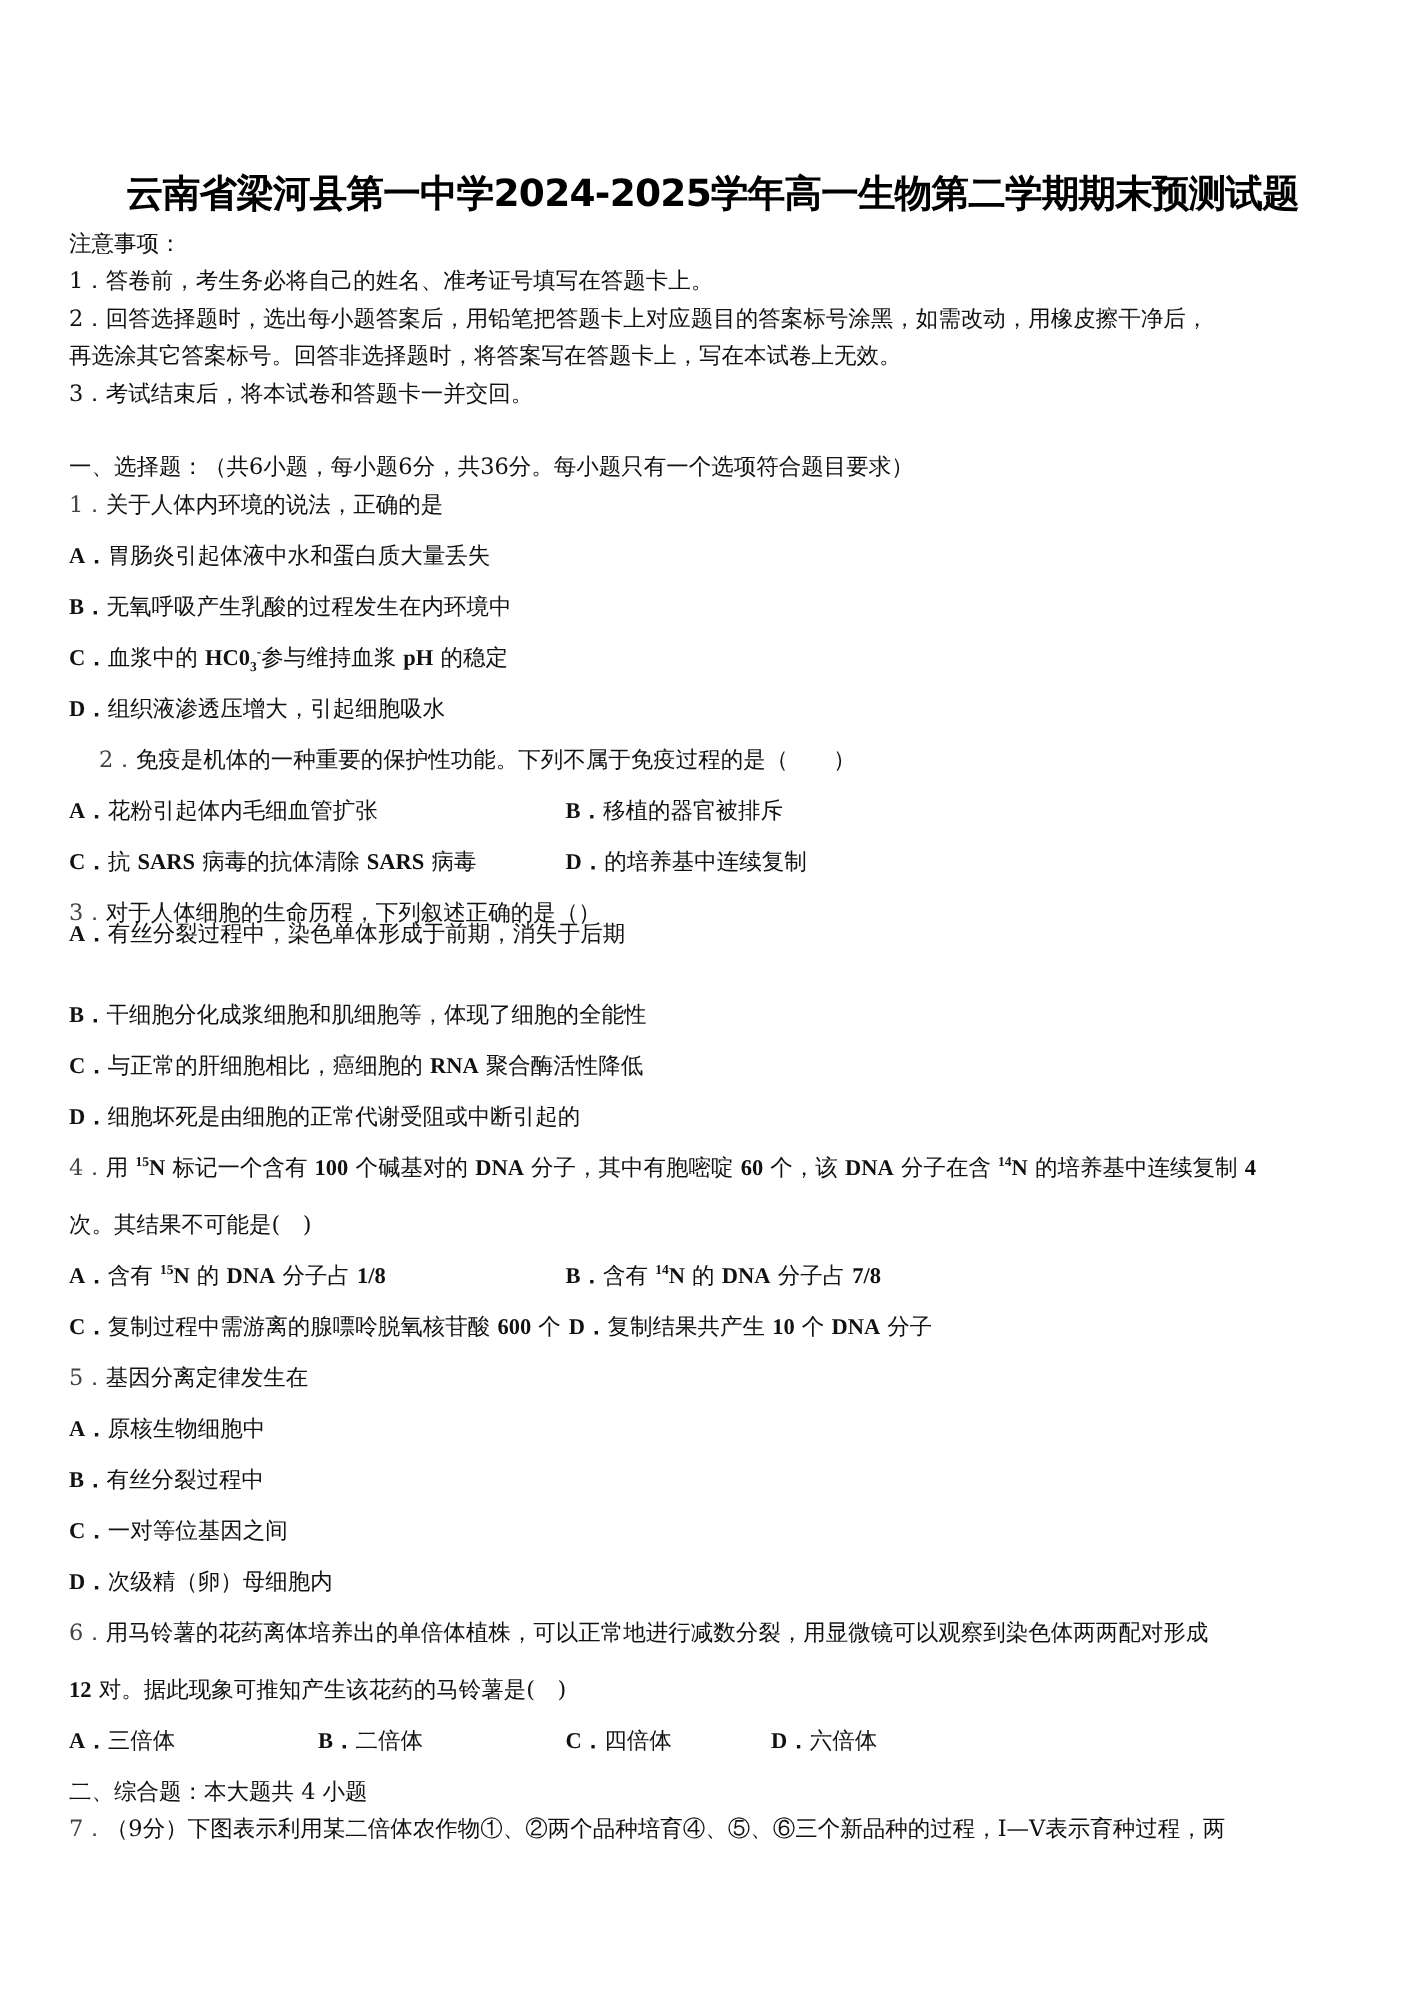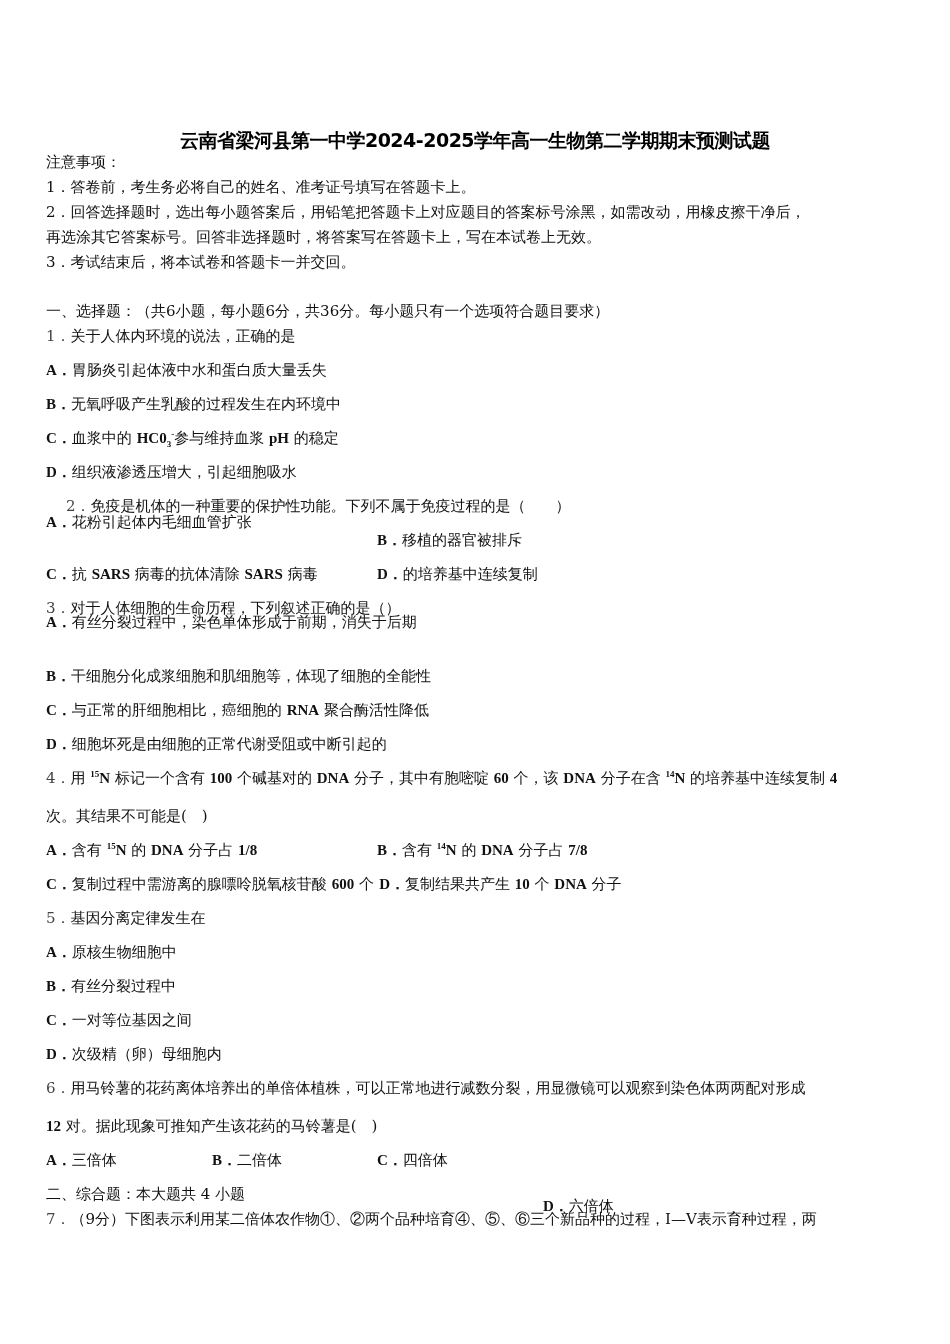--- a/index.html
+++ b/index.html
@@ -1,20 +1,20 @@
 <!DOCTYPE html>
 <html><head>
 <meta charset="utf-8">
 <style>
   html, body { margin: 0; padding: 0; background: #ffffff; }
   body { width: 950px; height: 1344px; position: relative; overflow: hidden;
          font-family: "DejaVu Serif", "Liberation Serif", serif; color: #111; }
-  .title { position: absolute; top: 128px; left: 0; width: 950px; text-align: center;
+  .title { position: absolute; top: 112px; left: 0; width: 950px; text-align: center;
            font-family: "DejaVu Sans", "Liberation Sans", sans-serif; font-weight: bold;
-           font-size: 19px; letter-spacing: -0.5px; color: #000; }
+           font-size: 25px; letter-spacing: -0.5px; color: #000; }
   .line { position: absolute; left: 46px; font-size: 15px; white-space: nowrap; line-height: 20px; }
   .opt  { font-weight: bold; }
   .opt .lab { font-family: "Liberation Serif", serif; font-weight: bold; }
   .opt .txt { font-weight: normal; }
   .b { font-family: "Liberation Serif", serif; font-weight: bold; }
   sup { font-size: 9px; vertical-align: super; line-height: 0; }
   sub { font-size: 9px; vertical-align: sub; line-height: 0; }
   .num { color: #444; font-family: "DejaVu Serif", serif; }
 </style>
 </head>
@@ -42,21 +42,21 @@
 <div class="line opt" style="top:428px;">
   <span class="lab">C．</span><span class="txt">血浆中的 </span><span class="b">HC0</span><sub class="b">3</sub><sup class="b">-</sup><span class="txt">参与维持血浆 </span><span class="b">pH</span><span class="txt"> 的稳定</span>
 </div>
 <div class="line opt" style="top:462px;">
   <span class="lab">D．</span><span class="txt">组织液渗透压增大，引起细胞吸水</span>
 </div>
 
 <div class="line" style="top:496px;margin-left:20px;">
   <span class="num">2．</span><span>免疫是机体的一种重要的保护性功能。下列不属于免疫过程的是（　　）</span>
 </div>
-<div class="line opt" style="top:512px;">
+<div class="line opt" style="top:530px;">
   <span class="lab">A．</span><span class="txt">花粉引起体内毛细血管扩张</span>
 </div>
 <div class="line opt" style="top:530px; left:377px;">
   <span class="lab">B．</span><span class="txt">移植的器官被排斥</span>
 </div>
 <div class="line opt" style="top:564px;">
   <span class="lab">C．</span><span class="txt">抗 </span><span class="b">SARS</span><span class="txt"> 病毒的抗体清除 </span><span class="b">SARS</span><span class="txt"> 病毒</span>
 </div>
 <div class="line opt" style="top:564px; left:377px;">
   <span class="lab">D．</span><span class="txt">的培养基中连续复制</span>
@@ -117,20 +117,20 @@
 </div>
 <div class="line opt" style="top:1150px;">
   <span class="lab">A．</span><span class="txt">三倍体</span>
 </div>
 <div class="line opt" style="top:1150px; left:212px;">
   <span class="lab">B．</span><span class="txt">二倍体</span>
 </div>
 <div class="line opt" style="top:1150px; left:377px;">
   <span class="lab">C．</span><span class="txt">四倍体</span>
 </div>
-<div class="line opt" style="top:1150px; left:543px;margin-top:46px;">
+<div class="line opt" style="top:1150px; left:514px;">
   <span class="lab">D．</span><span class="txt">六倍体</span>
 </div>
 
 <div class="line" style="top:1184px;">二、综合题：本大题共 4 小题</div>
 <div class="line" style="top:1209px;">
   <span class="num">7．</span><span>（9分）下图表示利用某二倍体农作物①、②两个品种培育④、⑤、⑥三个新品种的过程，Ⅰ—Ⅴ表示育种过程，两</span>
 </div>
 
 </body></html>

